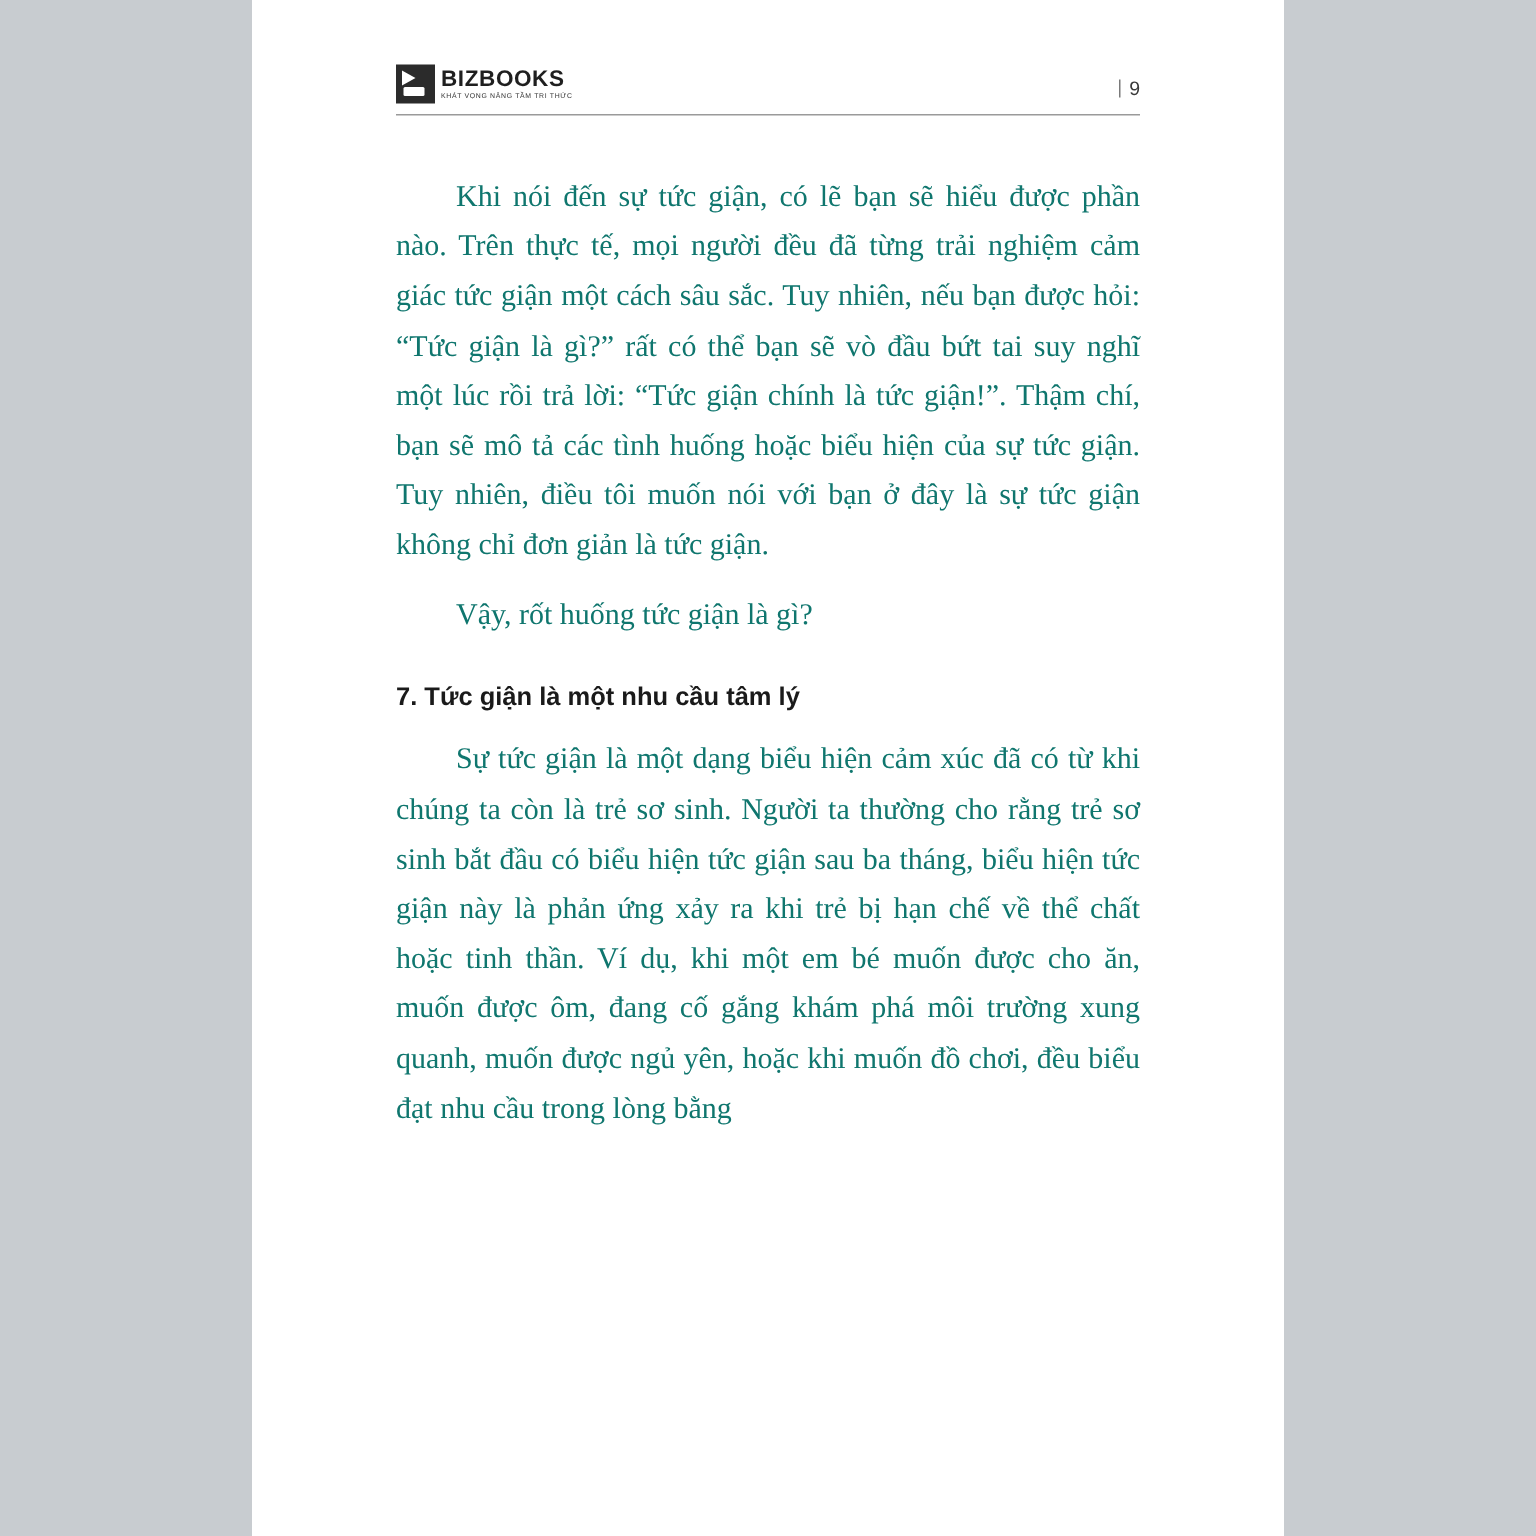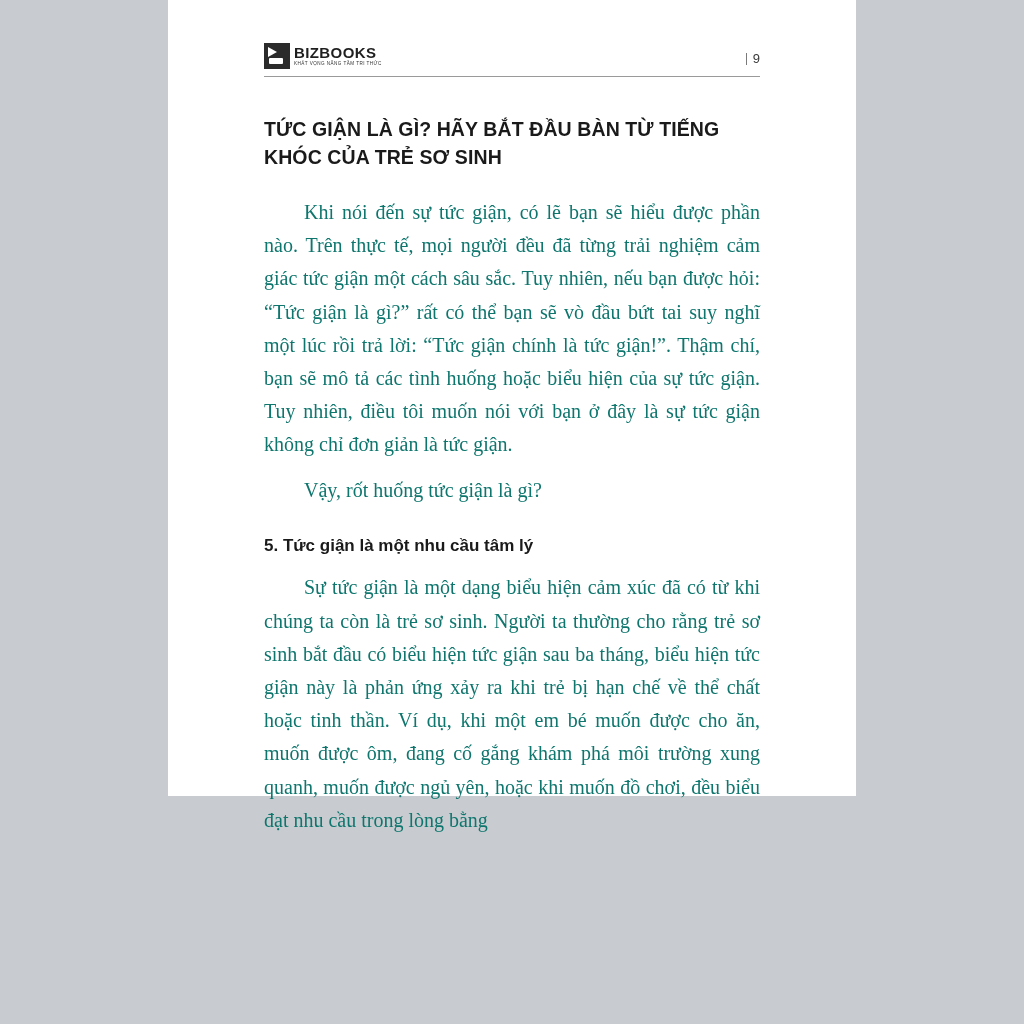--- a/index.html
+++ b/index.html
@@ -11,21 +11,21 @@
     height: 1024px;
     background: #c8ccd0;
     font-family: "Liberation Serif", serif;
     overflow: hidden;
   }
   .page-wrap {
     position: absolute;
     left: 168px;
     top: 0;
     width: 688px;
-    height: 796px;
+    height: 1024px;
     background: #ffffff;
   }
   .page-inner {
     position: absolute;
     left: 96px;
     top: 42px;
     width: 496px;
   }
 
   
@@ -155,23 +155,22 @@
           <span class="logo-name">BIZBOOKS</span>
           <span class="logo-tagline">KHÁT VỌNG NÂNG TẦM TRI THỨC</span>
         </div>
       </div>
       <div class="page-number">
         <span class="bar"></span>
         <span>9</span>
       </div>
     </div>
 
-    <h1 class="doc-title">TỨC GIẬN LÀ GÌ? HÃY BẮT ĐẦU BÀN TỪ TIẾNG KHÓC CỦA TRẺ SƠ SINH</h1>
 
     <p class="body-par">Khi nói đến sự tức giận, có lẽ bạn sẽ hiểu được phần nào. Trên thực tế, mọi người đều đã từng trải nghiệm cảm giác tức giận một cách sâu sắc. Tuy nhiên, nếu bạn được hỏi: “Tức giận là gì?” rất có thể bạn sẽ vò đầu bứt tai suy nghĩ một lúc rồi trả lời: “Tức giận chính là tức giận!”. Thậm chí, bạn sẽ mô tả các tình huống hoặc biểu hiện của sự tức giận. Tuy nhiên, điều tôi muốn nói với bạn ở đây là sự tức giận không chỉ đơn giản là tức giận.</p>
     <p class="body-par">Vậy, rốt huống tức giận là gì?</p>
 
-    <h2 class="section-heading">5. Tức giận là một nhu cầu tâm lý</h2>
+    <h2 class="section-heading">7. Tức giận là một nhu cầu tâm lý</h2>
 
     <p class="body-par">Sự tức giận là một dạng biểu hiện cảm xúc đã có từ khi chúng ta còn là trẻ sơ sinh. Người ta thường cho rằng trẻ sơ sinh bắt đầu có biểu hiện tức giận sau ba tháng, biểu hiện tức giận này là phản ứng xảy ra khi trẻ bị hạn chế về thể chất hoặc tinh thần. Ví dụ, khi một em bé muốn được cho ăn, muốn được ôm, đang cố gắng khám phá môi trường xung quanh, muốn được ngủ yên, hoặc khi muốn đồ chơi, đều biểu đạt nhu cầu trong lòng bằng</p>
 
   </div>
 </div>
 
 </body></html>

